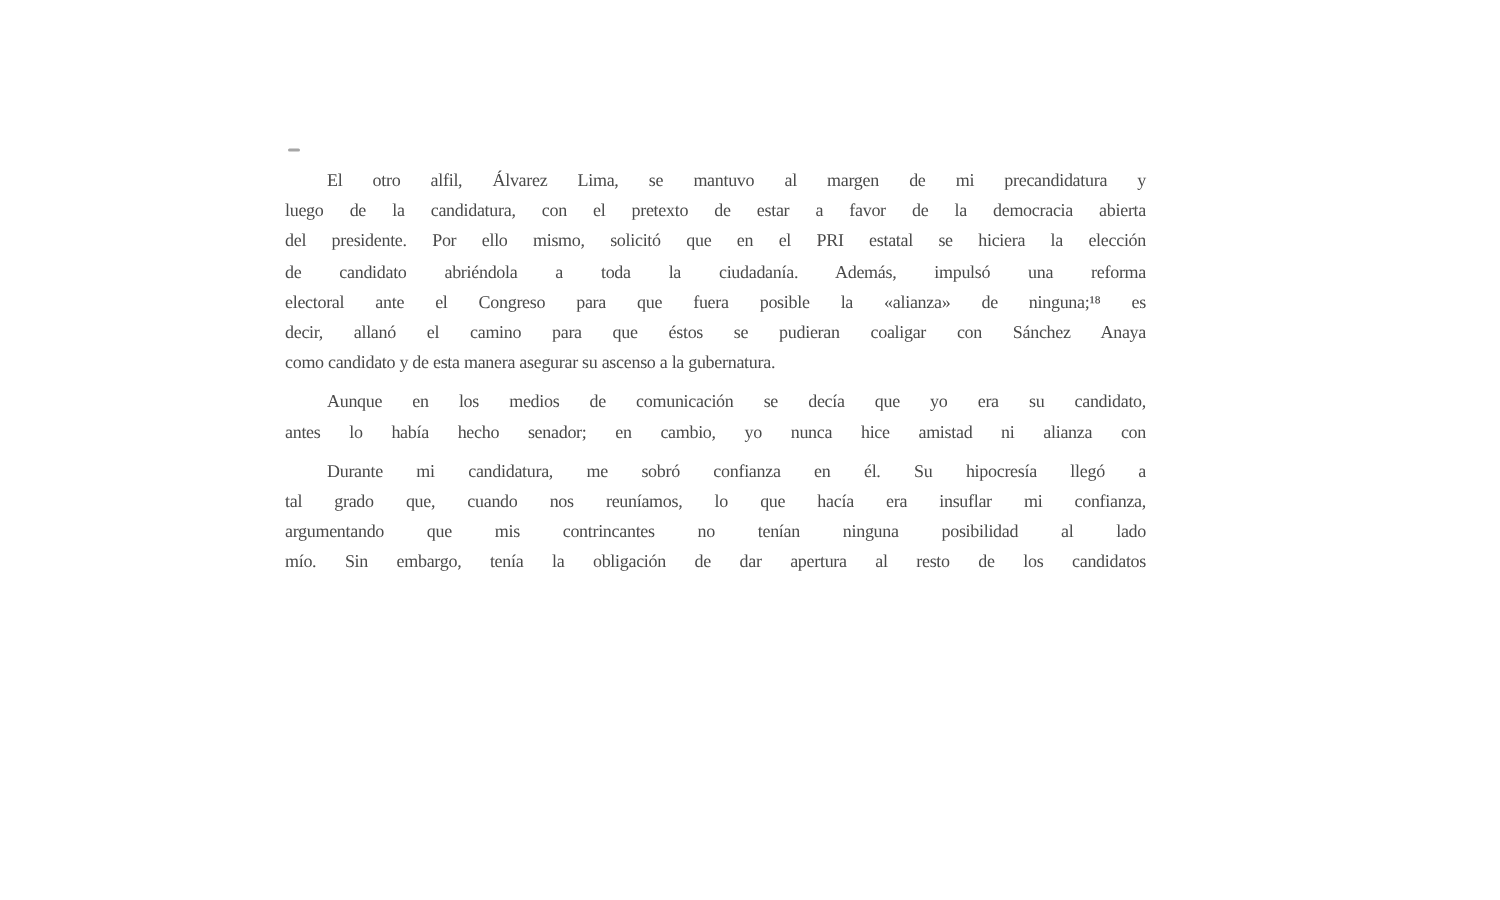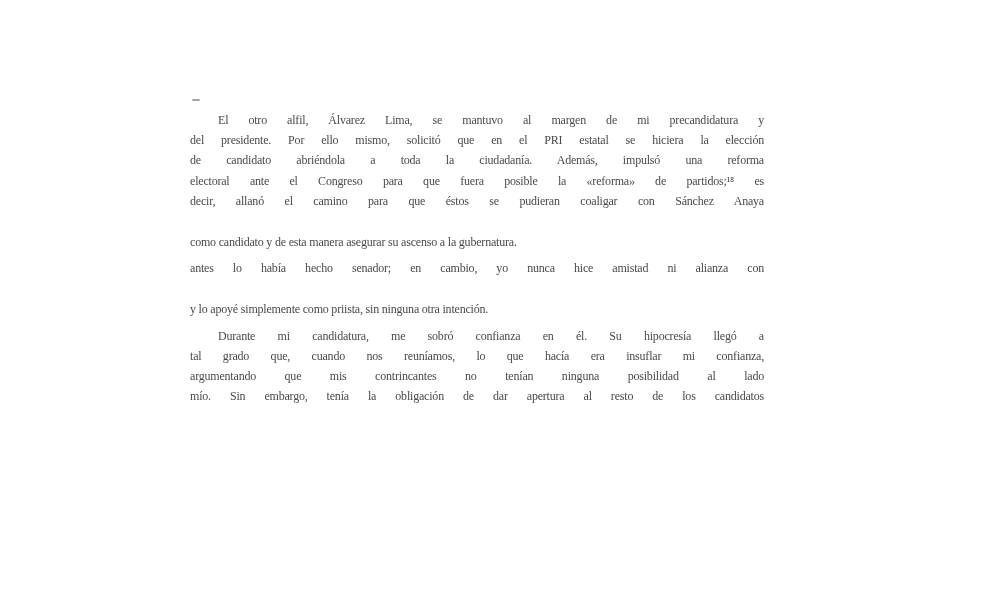--- a/index.html
+++ b/index.html
@@ -47,44 +47,44 @@
   .line {
     text-align: justify;
     text-align-last: justify;
     white-space: normal;
   }
   .line.first {
     text-indent: 28px;
   }
   .line.end {
     text-align-last: left;
-    margin-top: 21px;
   }
 </style>
 </head>
 <body>
 
 <div class="page">
 
   <div class="artifact-dash"></div>
 
   <div class="textblock">
 
     <div class="para">
       <div class="line first">El otro alfil, Álvarez Lima, se mantuvo al margen de mi precandidatura y</div>
+      <div class="line">luego de la candidatura, con el pretexto de estar a favor de la democracia abierta</div>
       <div class="line">del presidente. Por ello mismo, solicitó que en el PRI estatal se hiciera la elección</div>
       <div class="line">de candidato abriéndola a toda la ciudadanía. Además, impulsó una reforma</div>
-      <div class="line">electoral ante el Congreso para que fuera posible la «reforma» de partidos;¹⁸ es</div>
+      <div class="line">electoral ante el Congreso para que fuera posible la «alianza» de ninguna;¹⁸ es</div>
       <div class="line">decir, allanó el camino para que éstos se pudieran coaligar con Sánchez Anaya</div>
       <div class="line end">como candidato y de esta manera asegurar su ascenso a la gubernatura.</div>
     </div>
 
     <div class="para">
+      <div class="line first">Aunque en los medios de comunicación se decía que yo era su candidato,</div>
       <div class="line">antes lo había hecho senador; en cambio, yo nunca hice amistad ni alianza con</div>
-      <div class="line end">y lo apoyé simplemente como priista, sin ninguna otra intención.</div>
     </div>
 
     <div class="para">
       <div class="line first">Durante mi candidatura, me sobró confianza en él. Su hipocresía llegó a</div>
       <div class="line">tal grado que, cuando nos reuníamos, lo que hacía era insuflar mi confianza,</div>
       <div class="line">argumentando que mis contrincantes no tenían ninguna posibilidad al lado</div>
       <div class="line">mío. Sin embargo, tenía la obligación de dar apertura al resto de los candidatos</div>
     </div>
 
   </div>

